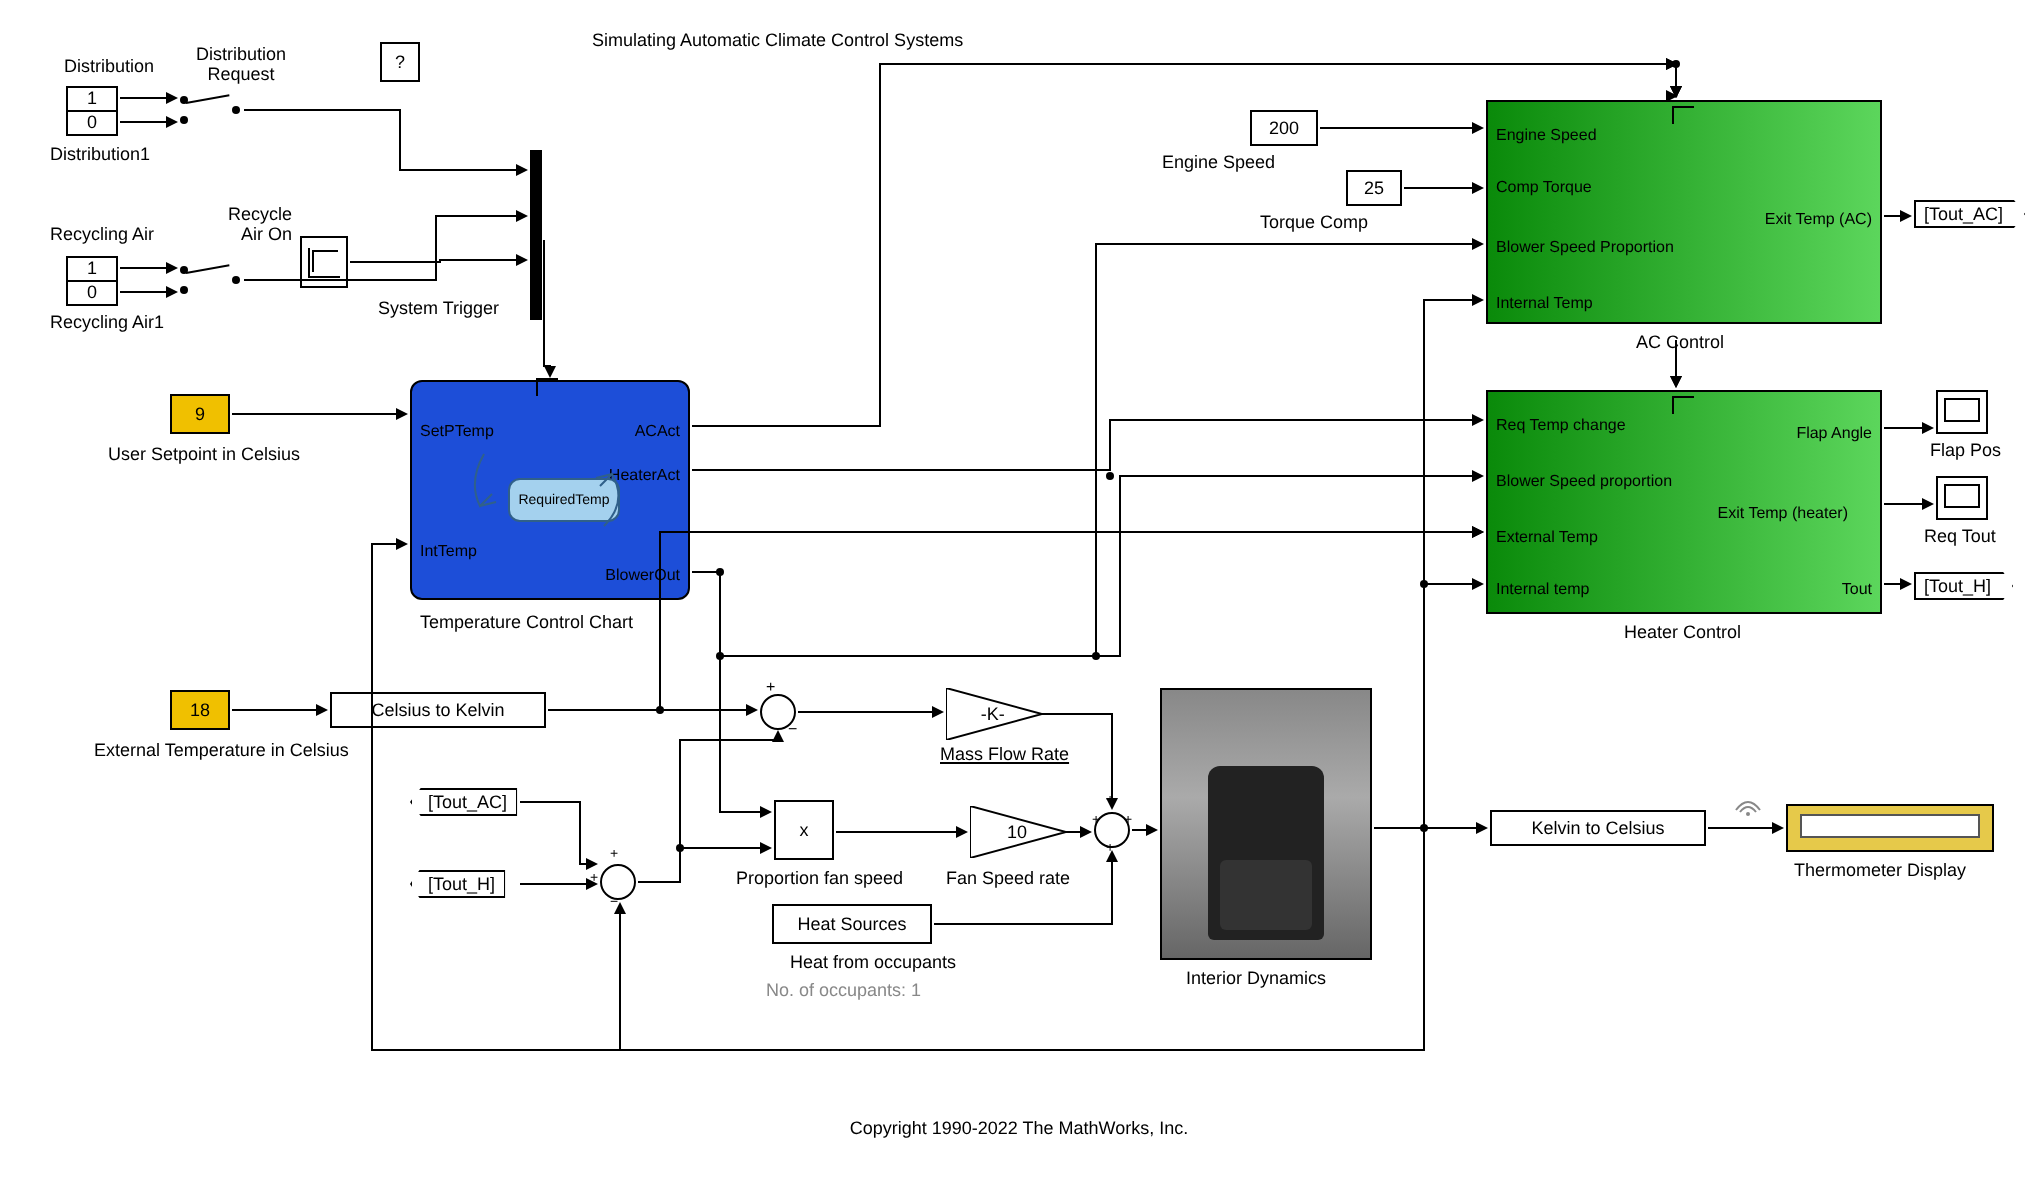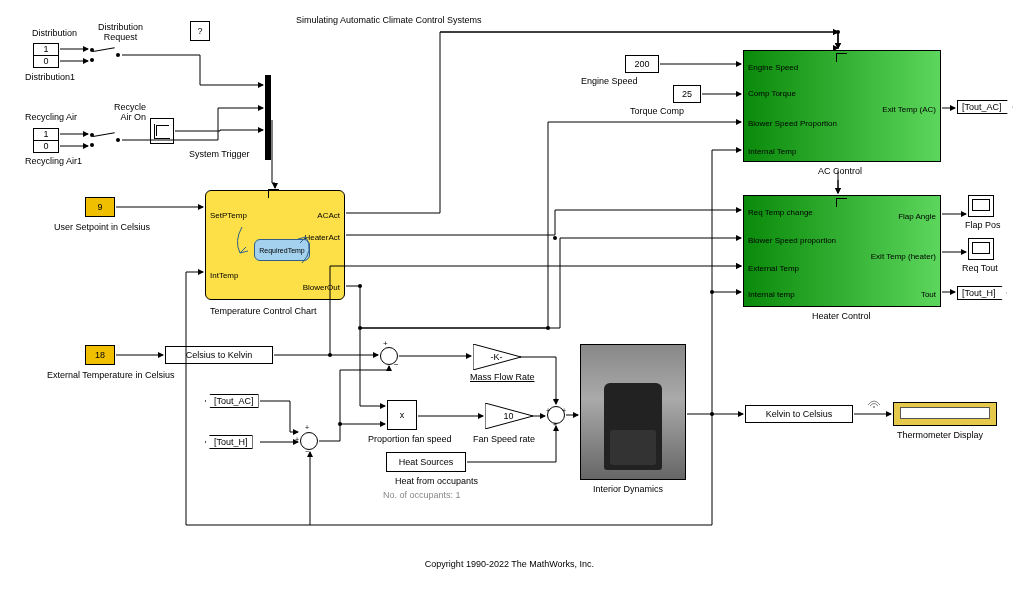--- a/index.html
+++ b/index.html
@@ -20,21 +20,21 @@
     align-items: center;
     justify-content: center;
     text-align: center;
   }
   .label {
     position: absolute;
     text-align: center;
     white-space: nowrap;
   }
   .yellow { background: #f0c000; }
-  .blue { background: #fde047; }
+  .blue { background: #1d4ed8; }
   .green {
     background: linear-gradient(to right, #0a8a0a, #5cd65c);
     color: #000;
   }
   .port-label { font-size: 8px; position: absolute; white-space: nowrap; }
   .sum {
     position: absolute;
     border: 1px solid #000;
     border-radius: 50%;
     background: #fff;
@@ -324,21 +324,21 @@
 <div class="label" style="left:818px; top:166px;">AC Control</div>
 <div class="tag tag-out" style="left:957px; top:100px;">[Tout_AC]</div>
 
 <div class="block green" style="left:743px; top:195px; width:198px; height:112px;">
   <div class="tiny-pulse" style="left:92px; top:2px;"></div>
   <span class="port-label" style="left:4px; top:12px;">Req Temp change</span>
   <span class="port-label" style="left:4px; top:40px;">Blower Speed proportion</span>
   <span class="port-label" style="left:4px; top:68px;">External Temp</span>
   <span class="port-label" style="left:4px; top:94px;">Internal temp</span>
   <span class="port-label" style="right:4px; top:16px;">Flap Angle</span>
-  <span class="port-label" style="right:4px; top:56px;">Exit Temp (heater)</span>
+  <span class="port-label" style="right:16px; top:56px;">Exit Temp (heater)</span>
   <span class="port-label" style="right:4px; top:94px;">Tout</span>
 </div>
 <div class="label" style="left:812px; top:311px;">Heater Control</div>
 
 <div class="scope" style="left:968px; top:195px;"></div>
 <div class="label" style="left:965px; top:220px;text-align:center;">Flap Pos</div>
 <div class="scope" style="left:968px; top:238px;"></div>
 <div class="label" style="left:962px; top:263px;">Req Tout</div>
 <div class="tag tag-out" style="left:957px; top:286px;">[Tout_H]</div>
 

